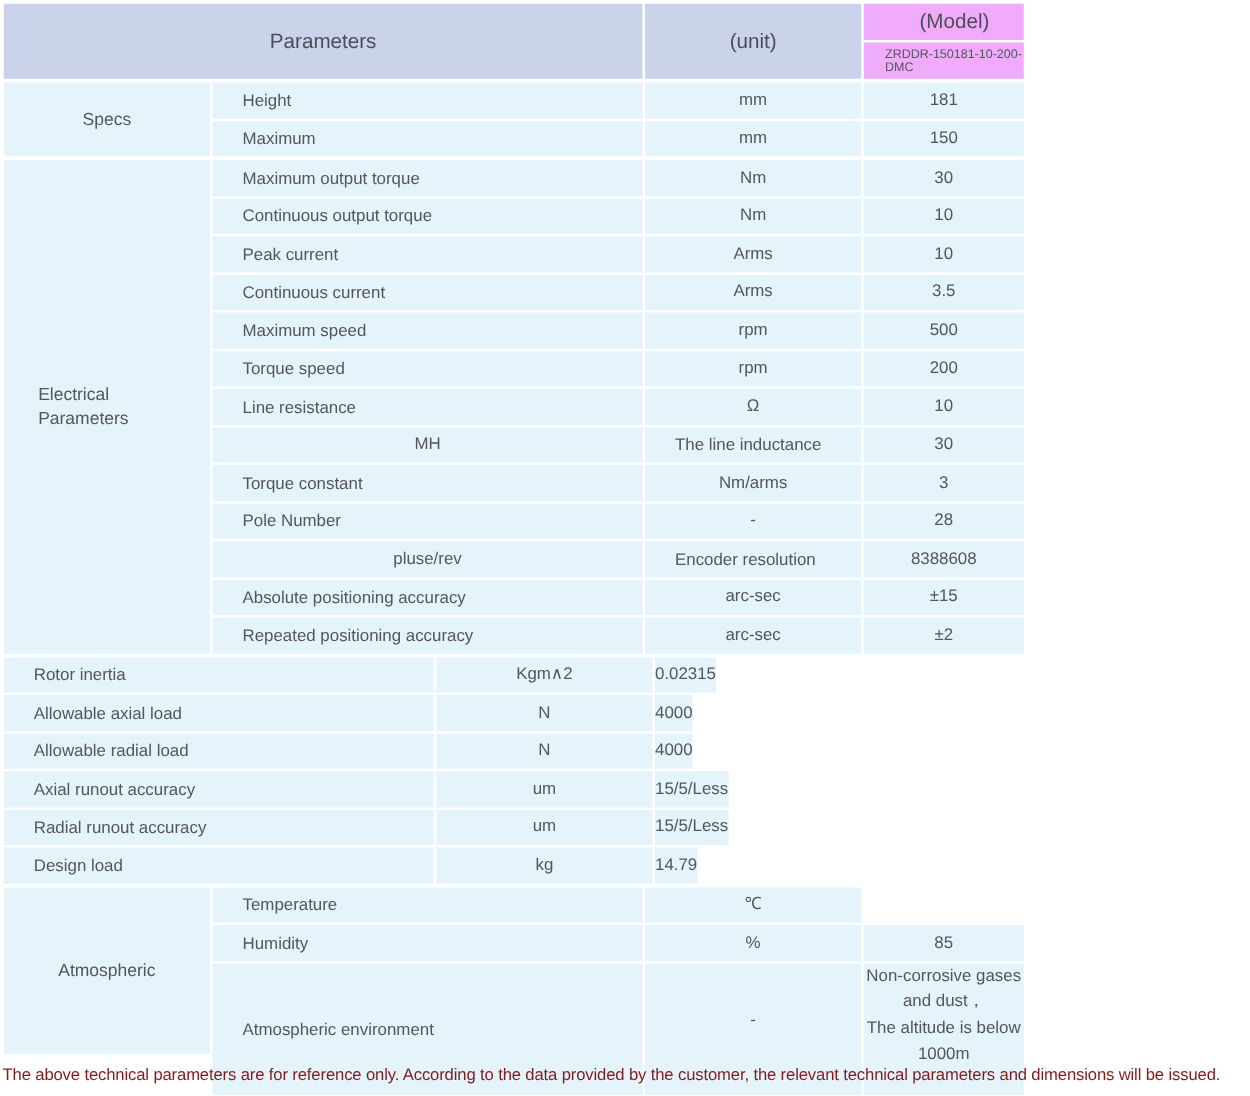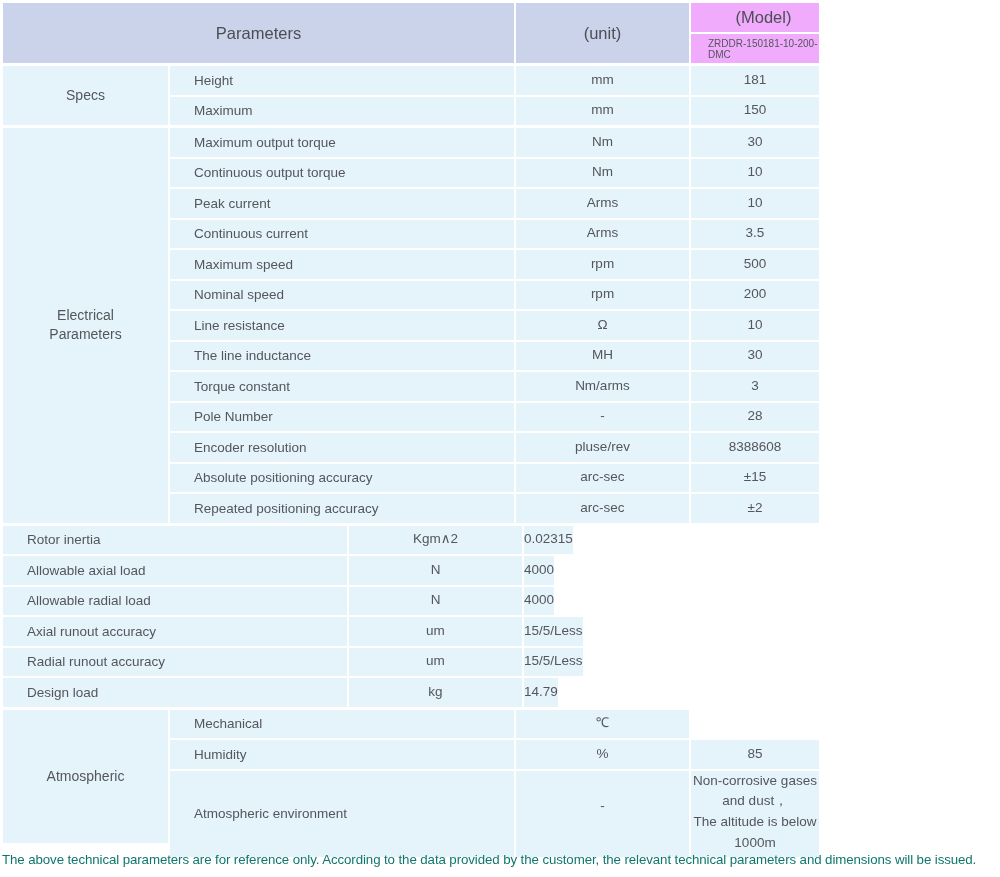--- a/index.html
+++ b/index.html
@@ -57,21 +57,20 @@
     grid-template-columns: 165px 1fr;
     column-gap: 2px;
     margin-bottom: 3px;
   }
   .section:last-child { margin-bottom: 0; }
   .cat-cell {
     background: #e5f3fb;
     display: flex;
     align-items: center;
     justify-content: center;
-    text-align: center;
     font-size: 14px;
     line-height: 1.35;
     color: #54565c;
   }
   .cat-cell span { display: inline-block; max-width: 110px; }
   .rows {
     display: flex;
     flex-direction: column;
     row-gap: 2px;
     justify-content: flex-end;
@@ -94,30 +93,30 @@
     padding-left: 24px;
   }
   .cell.unit, .cell.value {
     display: flex;
     align-items: center;
     justify-content: center;
     text-align: center;
     white-space: pre-line;
     line-height: 1.55;
   }
-  .row.tall .cell.value { align-items: center; padding-bottom: 3px; }
+  .row.tall .cell.value { align-items: center; padding-bottom: 22px; }
   .row.tall .cell.name  { padding-bottom: 0; }
   .row.tall .cell.unit  { padding-bottom: 14px; }
 
   
   .footnote {
     margin-top: 9px;
     padding-left: 2px;
     font-size: 13.3px;
-    color: #0f766e;
+    color: #7f1d1d;
     white-space: nowrap;
     letter-spacing: -0.1px;
   }
 </style>
 </head>
 <body>
 
 <div class="page">
 
   <div class="spec-table">
@@ -173,47 +172,47 @@
           <div class="cell name">Continuous current</div>
           <div class="cell unit">Arms</div>
           <div class="cell value">3.5</div>
         </div>
         <div class="row">
           <div class="cell name">Maximum speed</div>
           <div class="cell unit">rpm</div>
           <div class="cell value">500</div>
         </div>
         <div class="row">
-          <div class="cell name">Nominal speed</div>
+          <div class="cell name">Torque speed</div>
           <div class="cell unit">rpm</div>
           <div class="cell value">200</div>
         </div>
         <div class="row">
           <div class="cell name">Line resistance</div>
           <div class="cell unit">Ω</div>
           <div class="cell value">10</div>
         </div>
         <div class="row">
+          <div class="cell unit">MH</div>
           <div class="cell name">The line inductance</div>
-          <div class="cell unit">MH</div>
           <div class="cell value">30</div>
         </div>
         <div class="row">
           <div class="cell name">Torque constant</div>
           <div class="cell unit">Nm/arms</div>
           <div class="cell value">3</div>
         </div>
         <div class="row">
           <div class="cell name">Pole Number</div>
           <div class="cell unit">-</div>
           <div class="cell value">28</div>
         </div>
         <div class="row">
+          <div class="cell unit">pluse/rev</div>
           <div class="cell name">Encoder resolution</div>
-          <div class="cell unit">pluse/rev</div>
           <div class="cell value">8388608</div>
         </div>
         <div class="row">
           <div class="cell name">Absolute positioning accuracy</div>
           <div class="cell unit">arc-sec</div>
           <div class="cell value">±15</div>
         </div>
         <div class="row">
           <div class="cell name">Repeated positioning accuracy</div>
           <div class="cell unit">arc-sec</div>
@@ -256,21 +255,21 @@
         </div>
       </div>
     </div>
 
     <div class="section">
       <div class="cat-cell">
           <span>Atmospheric</span>
         </div>
       <div class="rows">
         <div class="row">
-          <div class="cell name">Mechanical</div>
+          <div class="cell name">Temperature</div>
           <div class="cell unit">℃</div>
         </div>
         <div class="row">
           <div class="cell name">Humidity</div>
           <div class="cell unit">%</div>
           <div class="cell value">85</div>
         </div>
         <div class="row tall">
           <div class="cell name">Atmospheric environment</div>
           <div class="cell unit">-</div>

